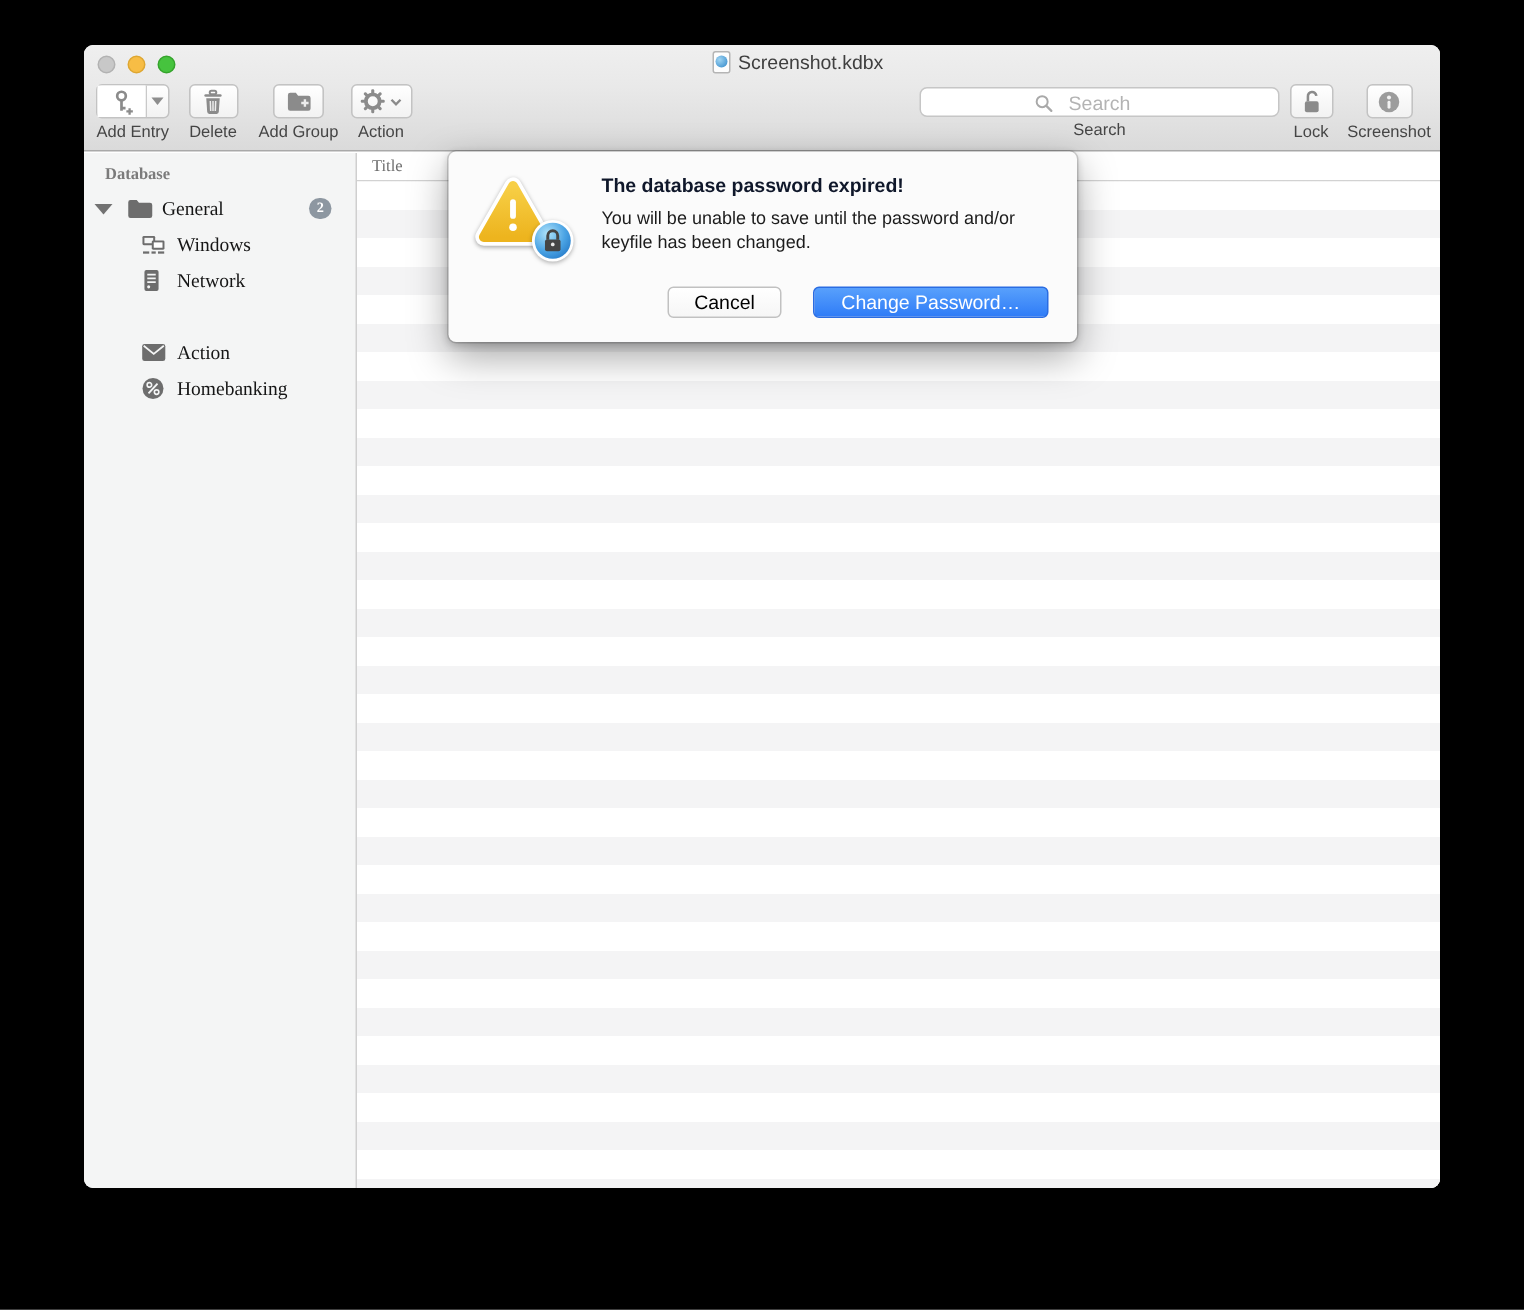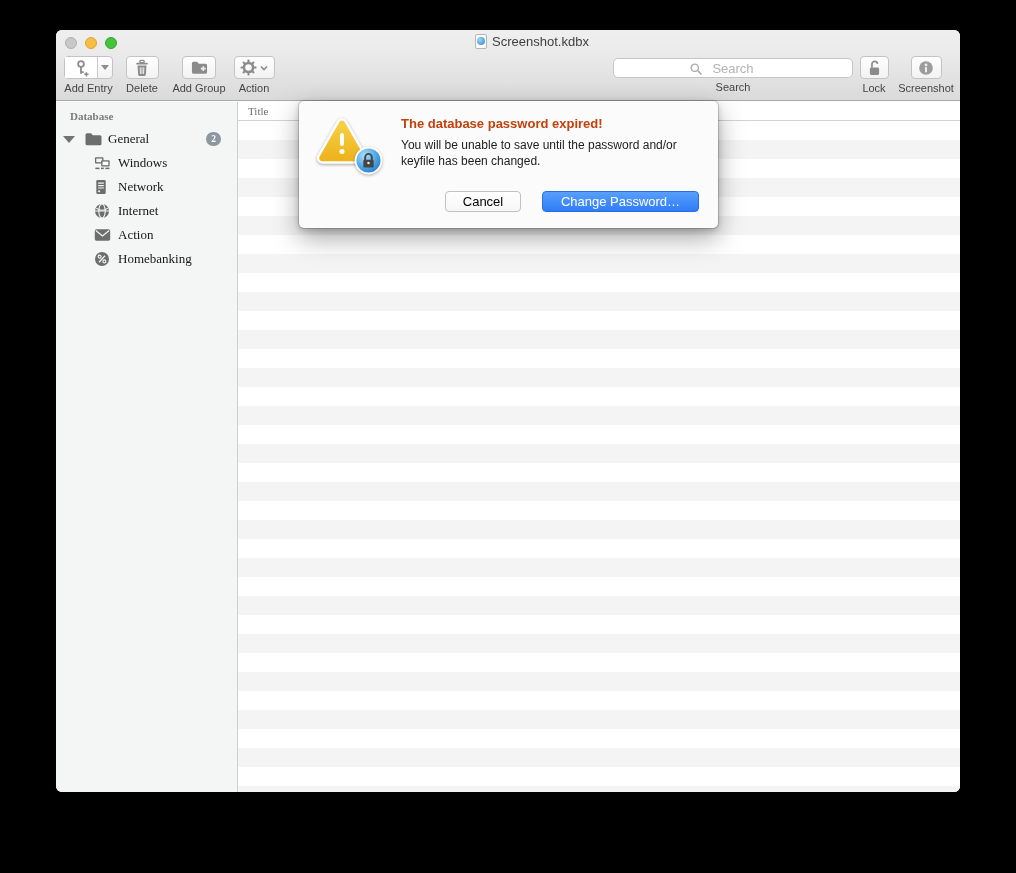--- a/index.html
+++ b/index.html
@@ -74,21 +74,21 @@
           background:repeating-linear-gradient(to bottom,#ffffff 0 19px,#f4f4f5 19px 38px); }
 
   
   .dialog { position:absolute; left:299px; top:101px; width:419px; height:127px;
             background:#fbfbfb; border-radius:5px; z-index:50;
             box-shadow:0 0 0 1px rgba(0,0,0,.14), 0 10px 26px rgba(0,0,0,.35), 0 2px 6px rgba(0,0,0,.2); }
   .warn-wrap { position:absolute; left:17px; top:14px; width:70px; height:66px; }
   .warn-tri { position:absolute; left:0; top:2px; filter:drop-shadow(0 1px 1.5px rgba(0,0,0,.35)); }
   .warn-badge { position:absolute; left:38px; top:31px; filter:drop-shadow(0 1px 1.5px rgba(0,0,0,.3)); }
   .dlg-text { position:absolute; left:102px; top:15px; width:306px; }
-  .dlg-title { font-size:13px; font-weight:bold; color:#c2410c; }
+  .dlg-title { font-size:13px; font-weight:bold; color:#0f172a; }
   .dlg-msg { margin-top:7px; font-size:12px; line-height:15.5px; color:#1c1c1c; }
   .dlg-btn { position:absolute; top:90px; height:21px; border-radius:4px; font-size:13px;
              font-family:inherit; display:flex; align-items:center; justify-content:center; cursor:default; }
   .btn-cancel { left:146px; width:76px; background:linear-gradient(#ffffff,#f6f6f6);
                 border:1px solid #c1c1c1; color:#000; }
   .btn-primary { left:243px; width:157px; background:linear-gradient(#58a0fc,#2f7cf7);
                  border:1px solid #2a6ce2; color:#fff; }
 </style>
 </head>
 <body>
@@ -261,31 +261,20 @@
             <rect x="2" y="1" width="10" height="15" rx="1.4" fill="#6d6d6d"></rect>
             <line x1="4" y1="4.4" x2="10" y2="4.4" stroke="#f4f5f5" stroke-width="1.2"></line>
             <line x1="4" y1="7" x2="10" y2="7" stroke="#f4f5f5" stroke-width="1.2"></line>
             <line x1="4" y1="9.6" x2="10" y2="9.6" stroke="#f4f5f5" stroke-width="1.2"></line>
             <circle cx="5" cy="13" r="1.1" fill="#f4f5f5"></circle>
           </svg>
         </span>
         <div class="c-label">Network</div>
       </div>
 
-      <div class="sb-row sb-child" style="top:97px;">
-        <span class="c-icon">
-          <svg width="16" height="16" viewBox="0 0 16 16">
-            <circle cx="8" cy="8" r="7" fill="#6d6d6d"></circle>
-            <ellipse cx="8" cy="8" rx="3.2" ry="7" fill="none" stroke="#f4f5f5" stroke-width="1.1"></ellipse>
-            <line x1="1" y1="8" x2="15" y2="8" stroke="#f4f5f5" stroke-width="1.1"></line>
-            <path d="M2.2 4.2 a9 9 0 0 0 11.6 0" fill="none" stroke="#f4f5f5" stroke-width="1.1" transform="translate(0,1)"></path>
-          </svg>
-        </span>
-        <div class="c-label">Internet</div>
-      </div>
 
       <div class="sb-row sb-child" style="top:121px;">
         <span class="c-icon">
           <svg width="17" height="13" viewBox="0 0 17 13">
             <rect x="0.8" y="0.8" width="15.4" height="11.4" rx="1.6" fill="#6d6d6d"></rect>
             <polyline points="1.8,2 8.5,7.4 15.2,2" fill="none" stroke="#f4f5f5" stroke-width="1.2"></polyline>
           </svg>
         </span>
         <div class="c-label">Action</div>
       </div>

